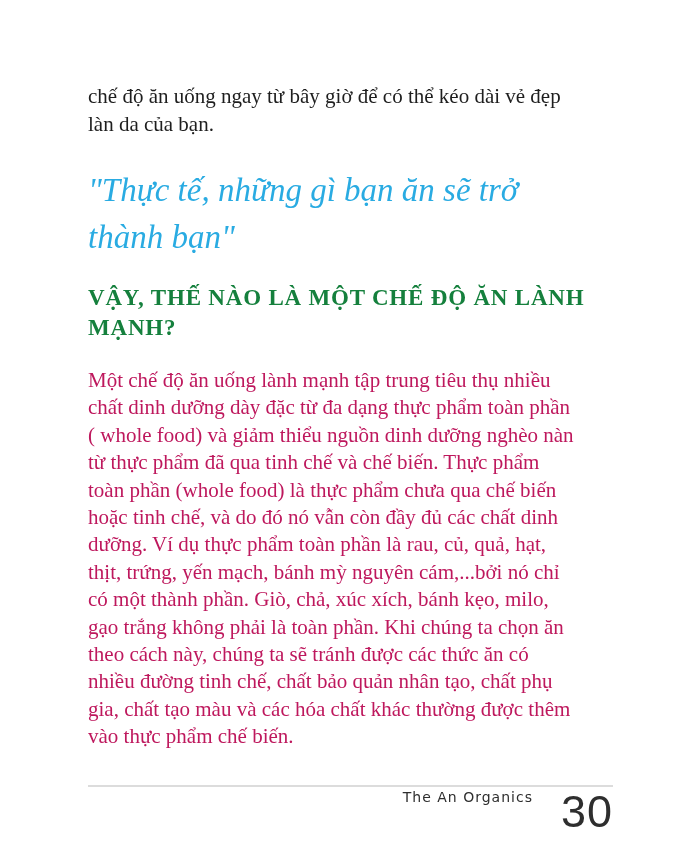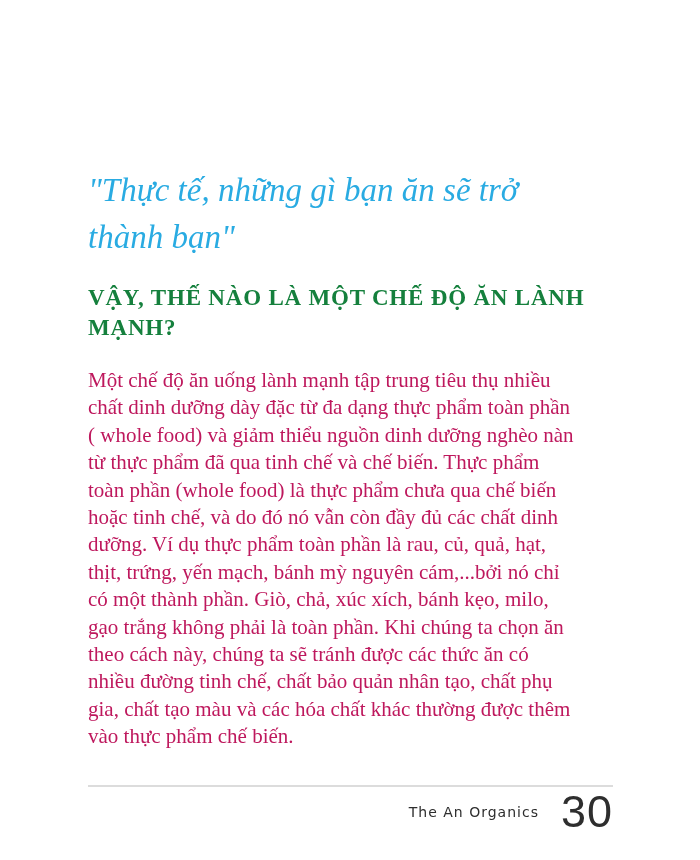--- a/index.html
+++ b/index.html
@@ -65,22 +65,22 @@
     left: 88px;
     width: 525px;
     height: 2px;
     background: #dcdcdc;
   }
   .footer {
     position: absolute;
     top: 789px;
     right: 87px;
     display: flex;
-    align-items: center;
-    gap: 22px;
+    align-items: flex-start;
+    gap: 28px;
   }
   .footer-brand {
     font-family: "DejaVu Sans", "Liberation Sans", sans-serif;
     font-size: 14px;
     letter-spacing: 1px;
     color: #2e2e2e;
   }
   .page-number {
     font-family: "Liberation Sans", "DejaVu Sans", sans-serif;
     font-weight: 300;
@@ -88,20 +88,22 @@
     line-height: 1;
     letter-spacing: 1px;
     color: #2e2e2e;
   }
 </style>
 </head>
 <body>
 
 <div class="page">
 
+  <div class="intro-paragraph multiline">chế độ ăn uống ngay từ bây giờ để có thể kéo dài vẻ đẹp
+làn da của bạn.</div>
 
   <div class="pull-quote multiline">"Thực tế, những gì bạn ăn sẽ trở
 thành bạn"</div>
 
   <h2 class="section-heading multiline">VẬY, THẾ NÀO LÀ MỘT CHẾ ĐỘ ĂN LÀNH
 MẠNH?</h2>
 
   <div class="body-paragraph multiline">Một chế độ ăn uống lành mạnh tập trung tiêu thụ nhiều
 chất dinh dưỡng dày đặc từ đa dạng thực phẩm toàn phần
 ( whole food) và giảm thiểu nguồn dinh dưỡng nghèo nàn

